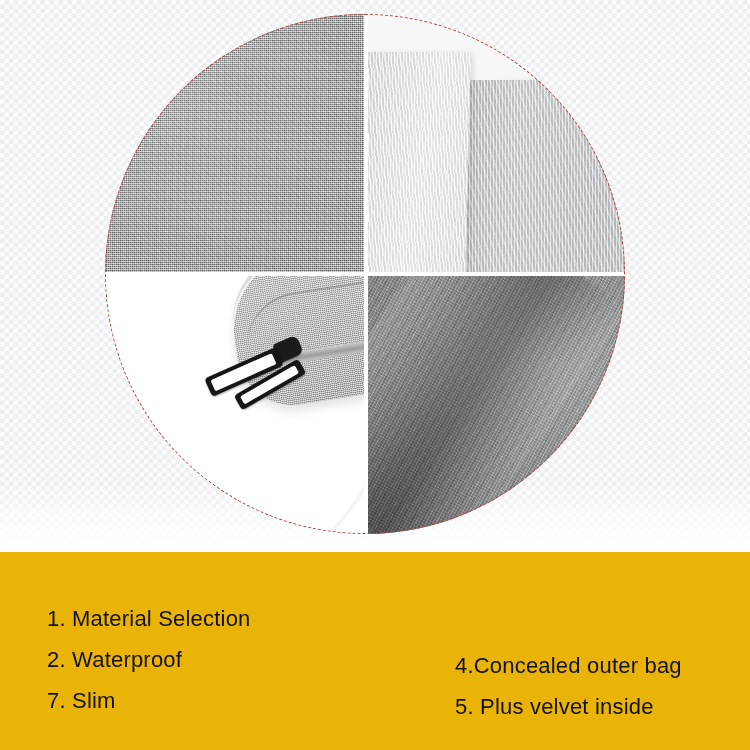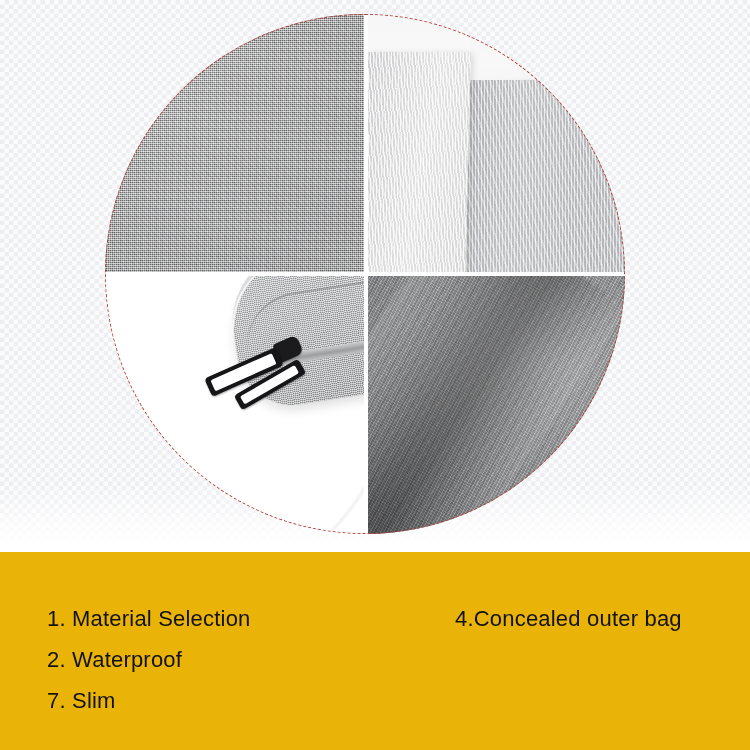--- a/index.html
+++ b/index.html
@@ -278,21 +278,21 @@
     width: 750px;
     height: 198px;
     background: #eab308;
     padding-left: 7px;
   }
   .legend-col {
     position: absolute;
     top: 46px;
   }
   .legend-col.left  { left: 47px; }
-  .legend-col.right { left: 455px; }
+  .legend-col.right { left: 455px; margin-top: 47px; }
   .legend-item {
     font-family: "Liberation Sans", sans-serif;
     font-size: 22px;
     line-height: 41px;
     color: #121212;
     white-space: nowrap;
     letter-spacing: .2px;
   }
 </style>
 </head>
@@ -347,17 +347,18 @@
   <div id="legend">
 
     <div class="legend-col left">
       <div class="legend-item">1. Material Selection</div>
       <div class="legend-item">2. Waterproof</div>
       <div class="legend-item">7. Slim</div>
     </div>
 
     <div class="legend-col right">
       <div class="legend-item">4.Concealed outer bag</div>
+      <div class="legend-item">5. Plus velvet inside</div>
     </div>
 
   </div>
 
 </div>
 
 </body></html>

